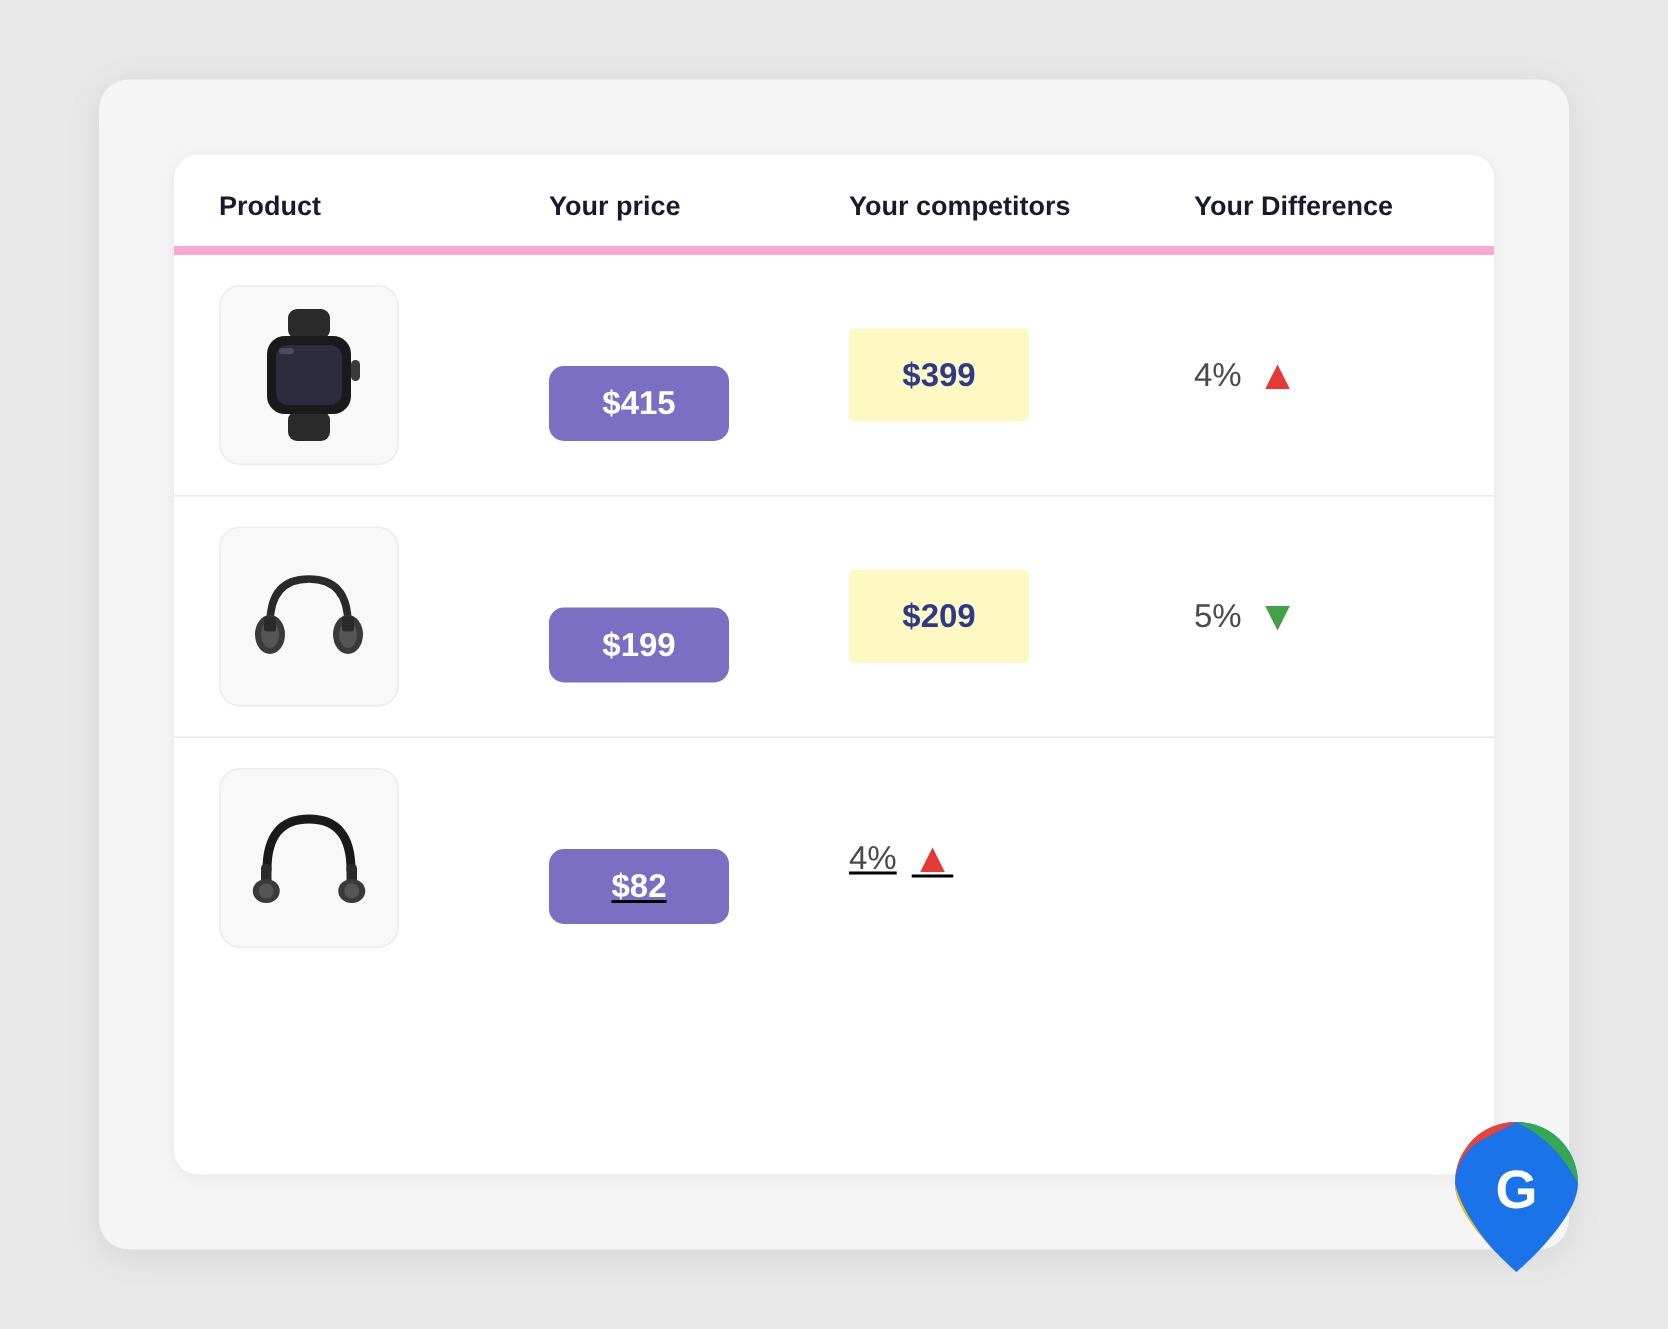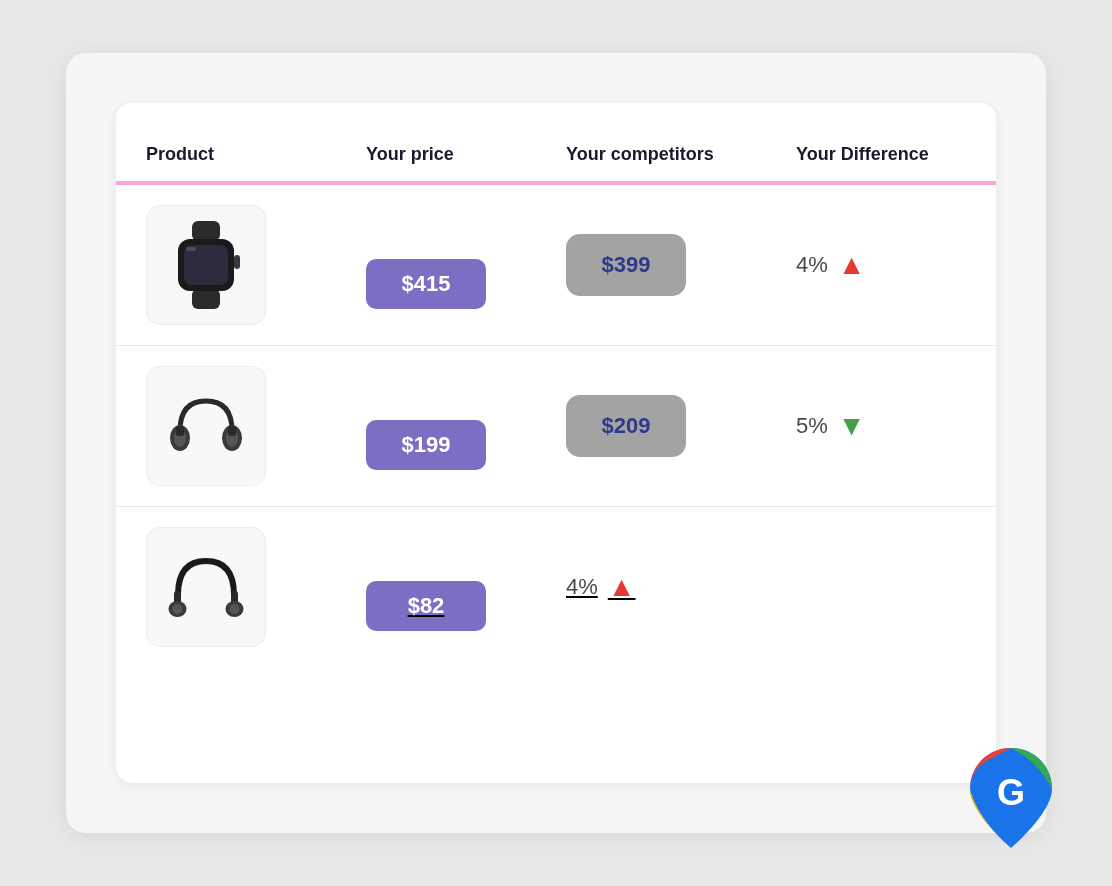--- a/index.html
+++ b/index.html
@@ -38,22 +38,22 @@
 
     .table-container {
       width: 100%;
       height: 100%;
     }
 
     
     .table-header {
       display: grid;
       grid-template-columns: 220px 200px 230px 230px;
-      padding: 41px 30px 16px 30px;
-      border-bottom: 4px solid #f9a8d4;
+      padding: 24px 30px 16px 30px;
+      border-bottom: 6px solid #f9a8d4;
     }
 
     .header-cell {
       font-size: 18px;
       font-weight: 700;
       color: #1a1a2e;
     }
 
     
     .table-row {
@@ -104,25 +104,25 @@
       text-align: center;
       margin-top: 38px;
     }
 
     .competitor-cell {
       display: flex;
       align-items: center;
     }
 
     .price-badge-blue {
-      background: #a3a3a3;
+      background: #fef9c3;
       color: #2d3a8c;
       font-size: 22px;
       font-weight: 700;
-      border-radius: 14px;
+      border-radius: 4px;
       padding: 18px 30px;
       min-width: 120px;
       text-align: center;
     }
 
     .difference-cell {
       display: flex;
       align-items: center;
       gap: 10px;
     }

